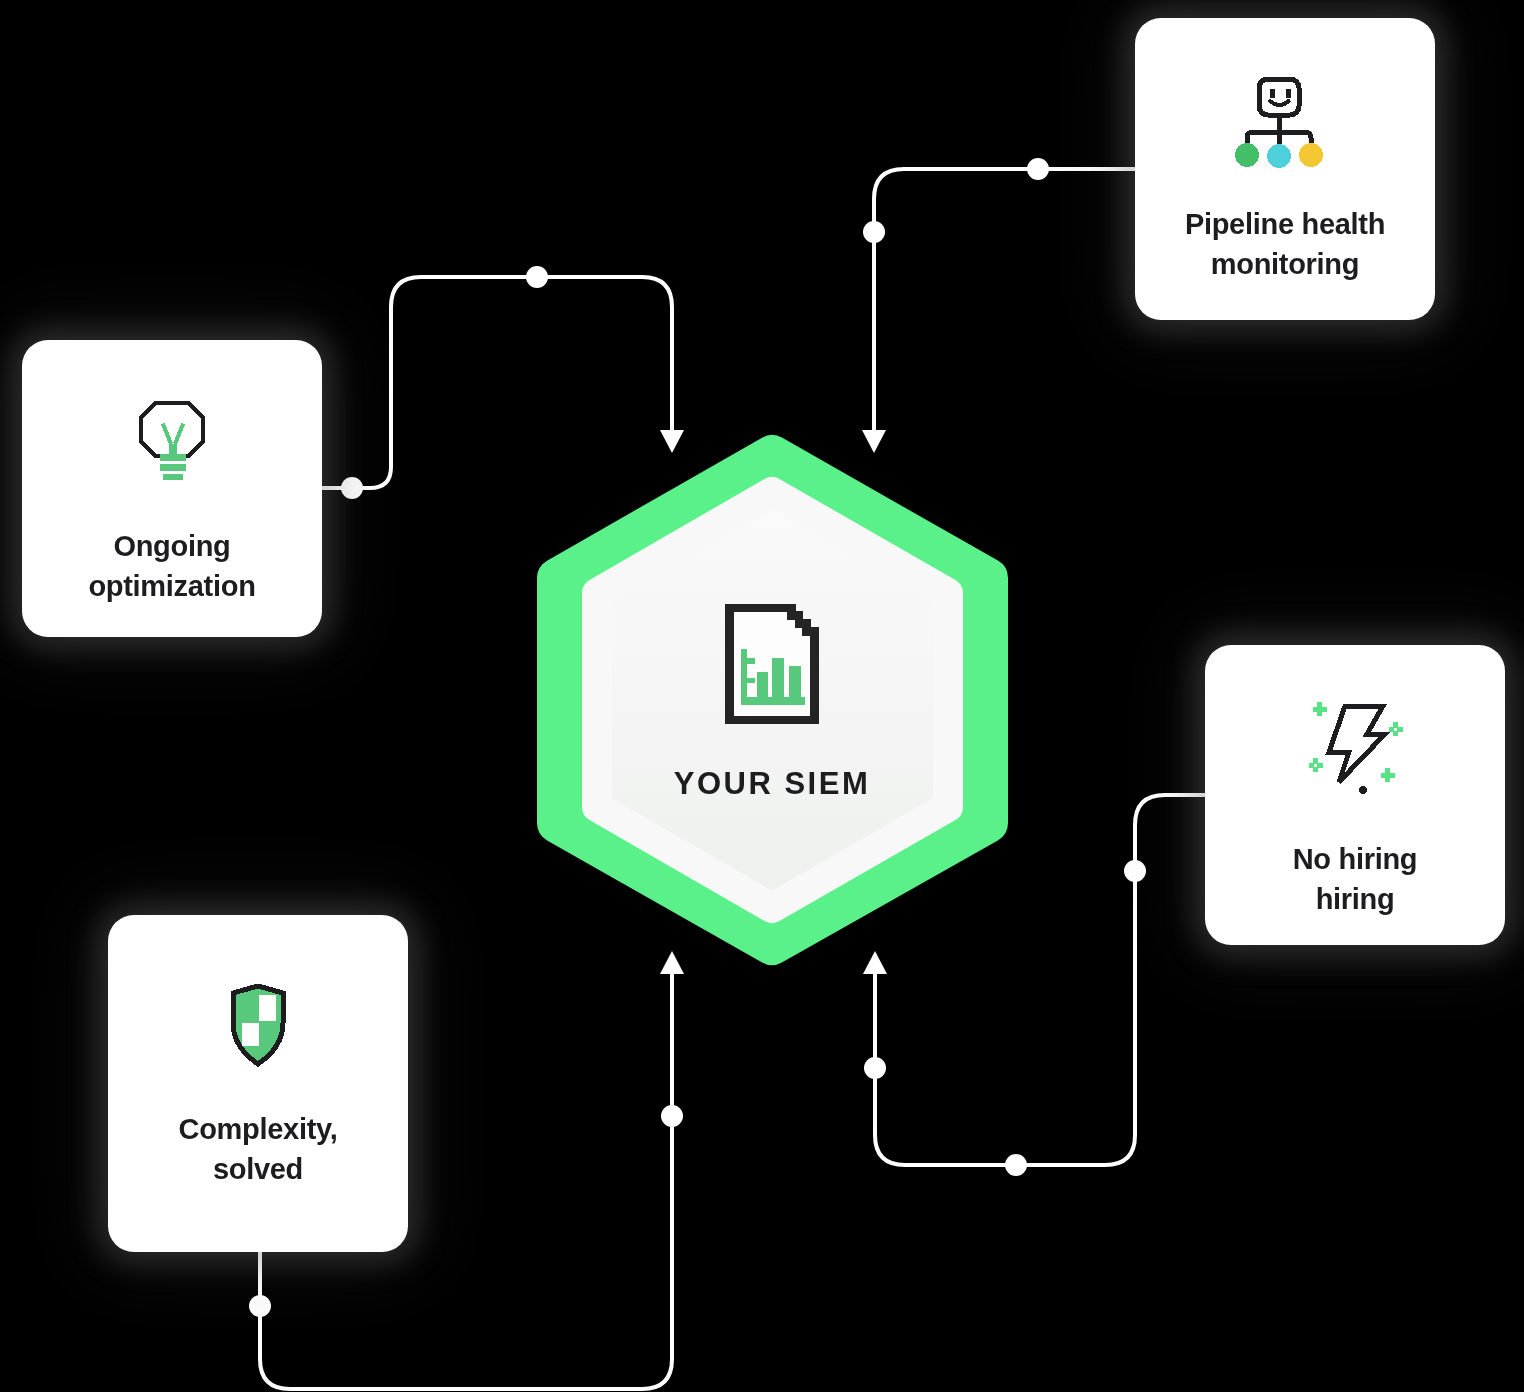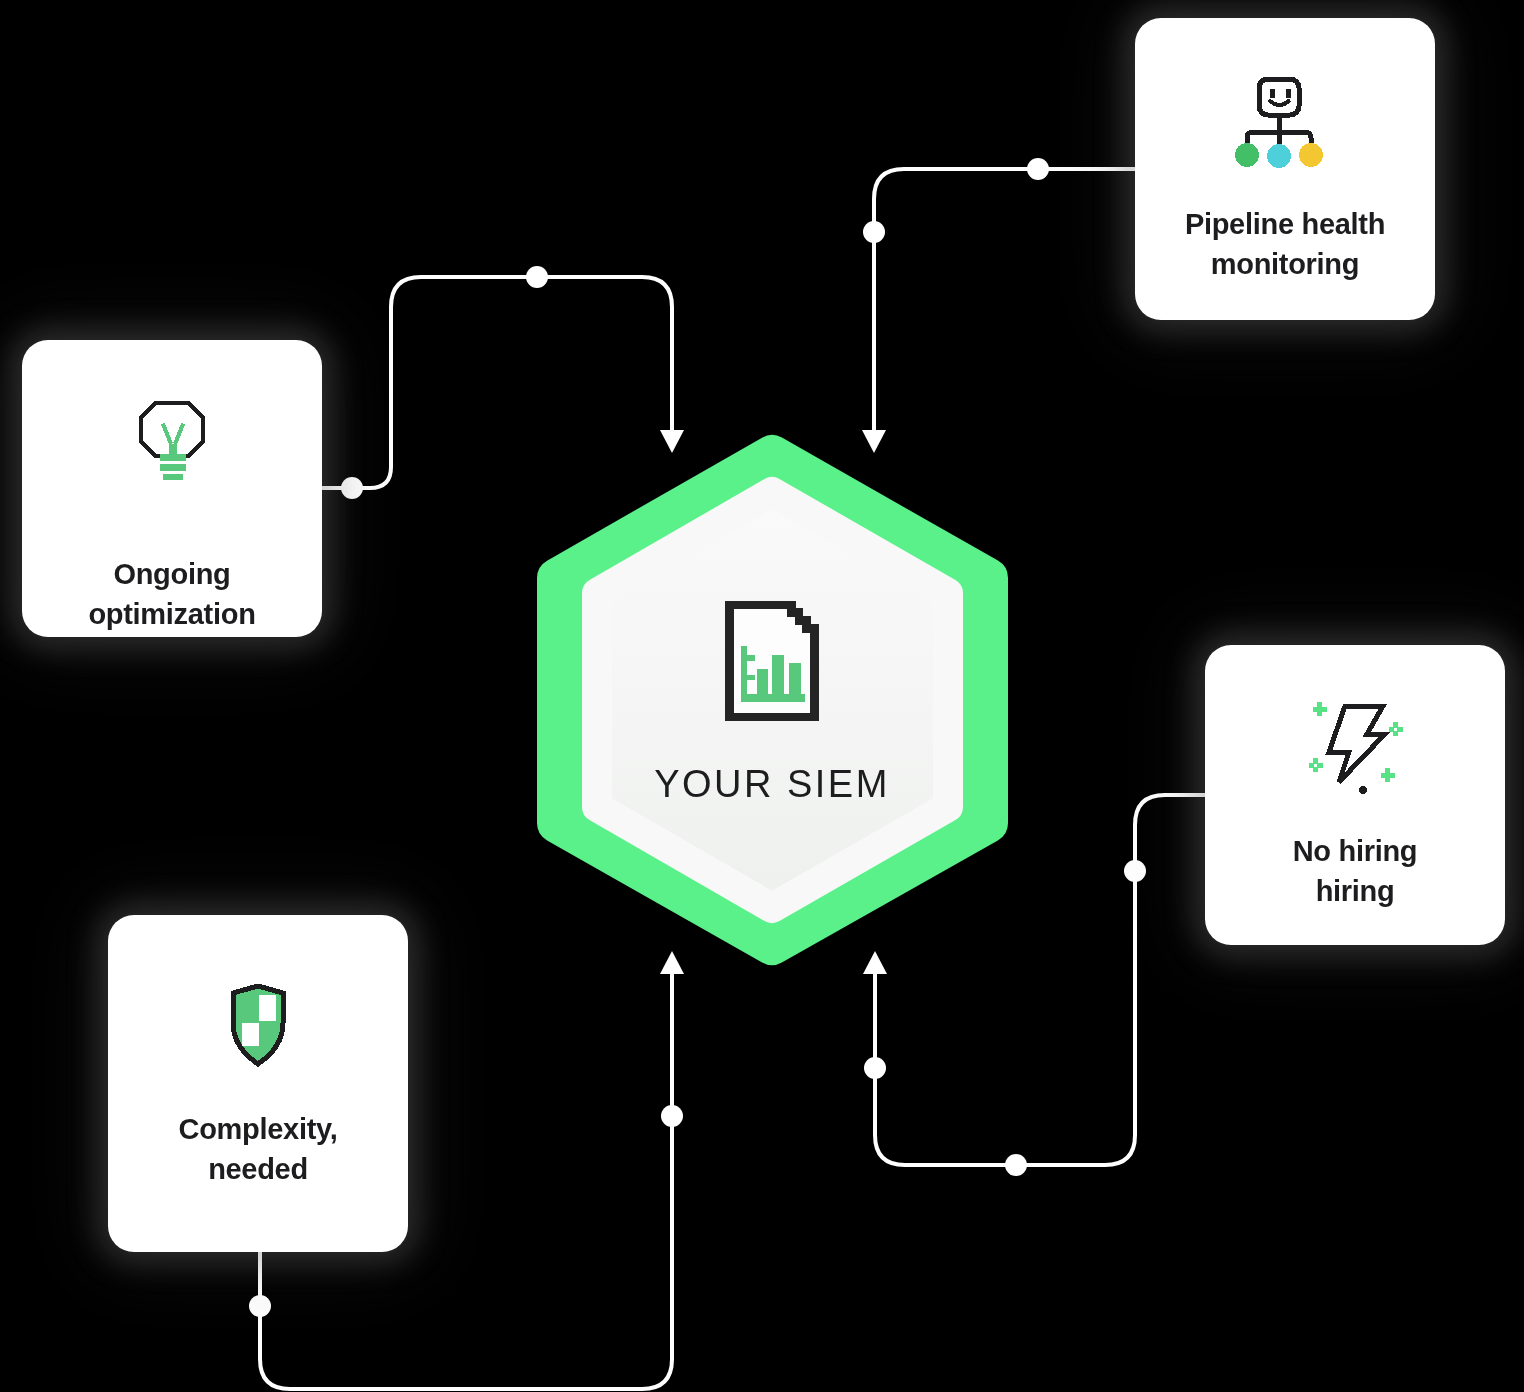--- a/index.html
+++ b/index.html
@@ -23,21 +23,21 @@
   .card .label {
     margin-top:32px; text-align:center; font-weight:700;
     font-size:29px; line-height:40px; letter-spacing:-0.3px;
     color:var(--text-dark,#1d1d1f);
   }
   .hex-content {
     position:absolute; left:547px; top:455px; width:450px; height:490px;
     display:flex; flex-direction:column; align-items:center; justify-content:center;
   }
   .hex-label {
-    margin-top:36px; font-weight:400; font-size:38px; letter-spacing:2.5px;
+    margin-top:36px; font-weight:700; font-size:31px; letter-spacing:2.5px;
     color:var(--text-dark,#1d1d1f); text-align:center;
   }
   .px { shape-rendering:crispEdges; }
 </style>
 </head>
 <body>
 
 <div class="stage">
 
   <svg class="layer" width="1524" height="1392" viewBox="0 0 1524 1392">
@@ -112,21 +112,21 @@
         <circle cx="46" cy="80" r="12" fill="#4ED0DB"></circle>
         <circle cx="78" cy="79" r="12" fill="#F2C732"></circle>
       </svg>
     </div>
     <div class="label">
       <div>Pipeline health</div>
       <div>monitoring</div>
     </div>
   </div>
 
-  <div class="card" style="left:22px; top:340px; height:297px;gap:28px;">
+  <div class="card" style="left:22px; top:340px; height:297px;">
     <div class="icon-wrap">
       <svg class="px" width="78" height="86" viewBox="0 0 76 84">
         <polygon points="22,2 54,2 68,16 68,40 54,54 22,54 8,40 8,16" fill="none" stroke="#1d1d1f" stroke-width="4"></polygon>
         <path d="M29 22 L37 42 M49 22 L41 42 M37 42 V52 M41 42 V52" fill="none" stroke="#57C87C" stroke-width="4"></path>
         <rect x="26" y="52" width="26" height="7" fill="#57C87C"></rect>
         <rect x="26" y="62" width="26" height="6" fill="#57C87C"></rect>
         <rect x="29" y="71" width="20" height="6" fill="#57C87C"></rect>
       </svg>
     </div>
     <div class="label">
@@ -138,25 +138,25 @@
   <div class="card" style="left:108px; top:915px; height:337px;">
     <div class="icon-wrap" style="margin-top:62px;">
       <svg class="px" width="72" height="88" viewBox="0 0 72 88">
         <path d="M36 3 L61 10 V40 Q61 64 36 81 Q11 64 11 40 V10 Z" fill="#57C87C" stroke="#1d1d1f" stroke-width="5"></path>
         <rect x="37" y="12" width="17" height="26" fill="#FFFFFF"></rect>
         <rect x="20" y="40" width="17" height="23" fill="#FFFFFF"></rect>
       </svg>
     </div>
     <div class="label">
       <div>Complexity,</div>
-      <div>needed</div>
+      <div>solved</div>
     </div>
   </div>
 
-  <div class="card" style="left:1205px; top:645px;">
+  <div class="card" style="left:1205px; top:645px;gap:8px;">
     <div class="icon-wrap">
       <svg class="px" width="100" height="98" viewBox="0 0 100 98">
         <polygon points="40,6 78,6 62,34 80,34 34,82 44,52 24,52" fill="none" stroke="#1d1d1f" stroke-width="5"></polygon>
         <g fill="#58E286">
           <rect x="12" y="2" width="5" height="14"></rect>
             <rect x="7.5" y="6.5" width="14" height="5"></rect>
           <rect x="88" y="22" width="5" height="14"></rect>
             <rect x="83.5" y="26.5" width="14" height="5"></rect>
           <rect x="8" y="58" width="5" height="14"></rect>
             <rect x="3.5" y="62.5" width="14" height="5"></rect>

